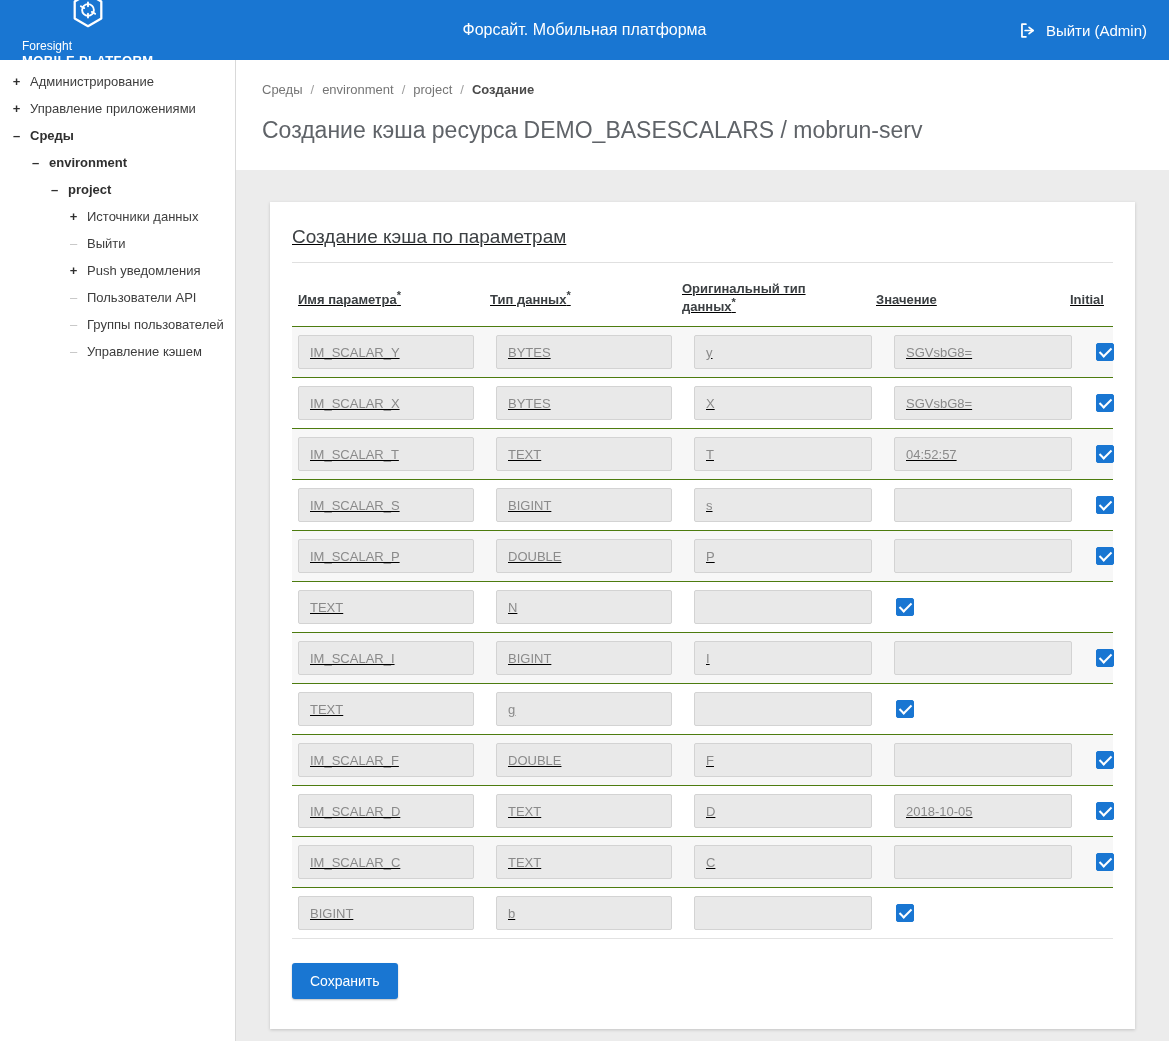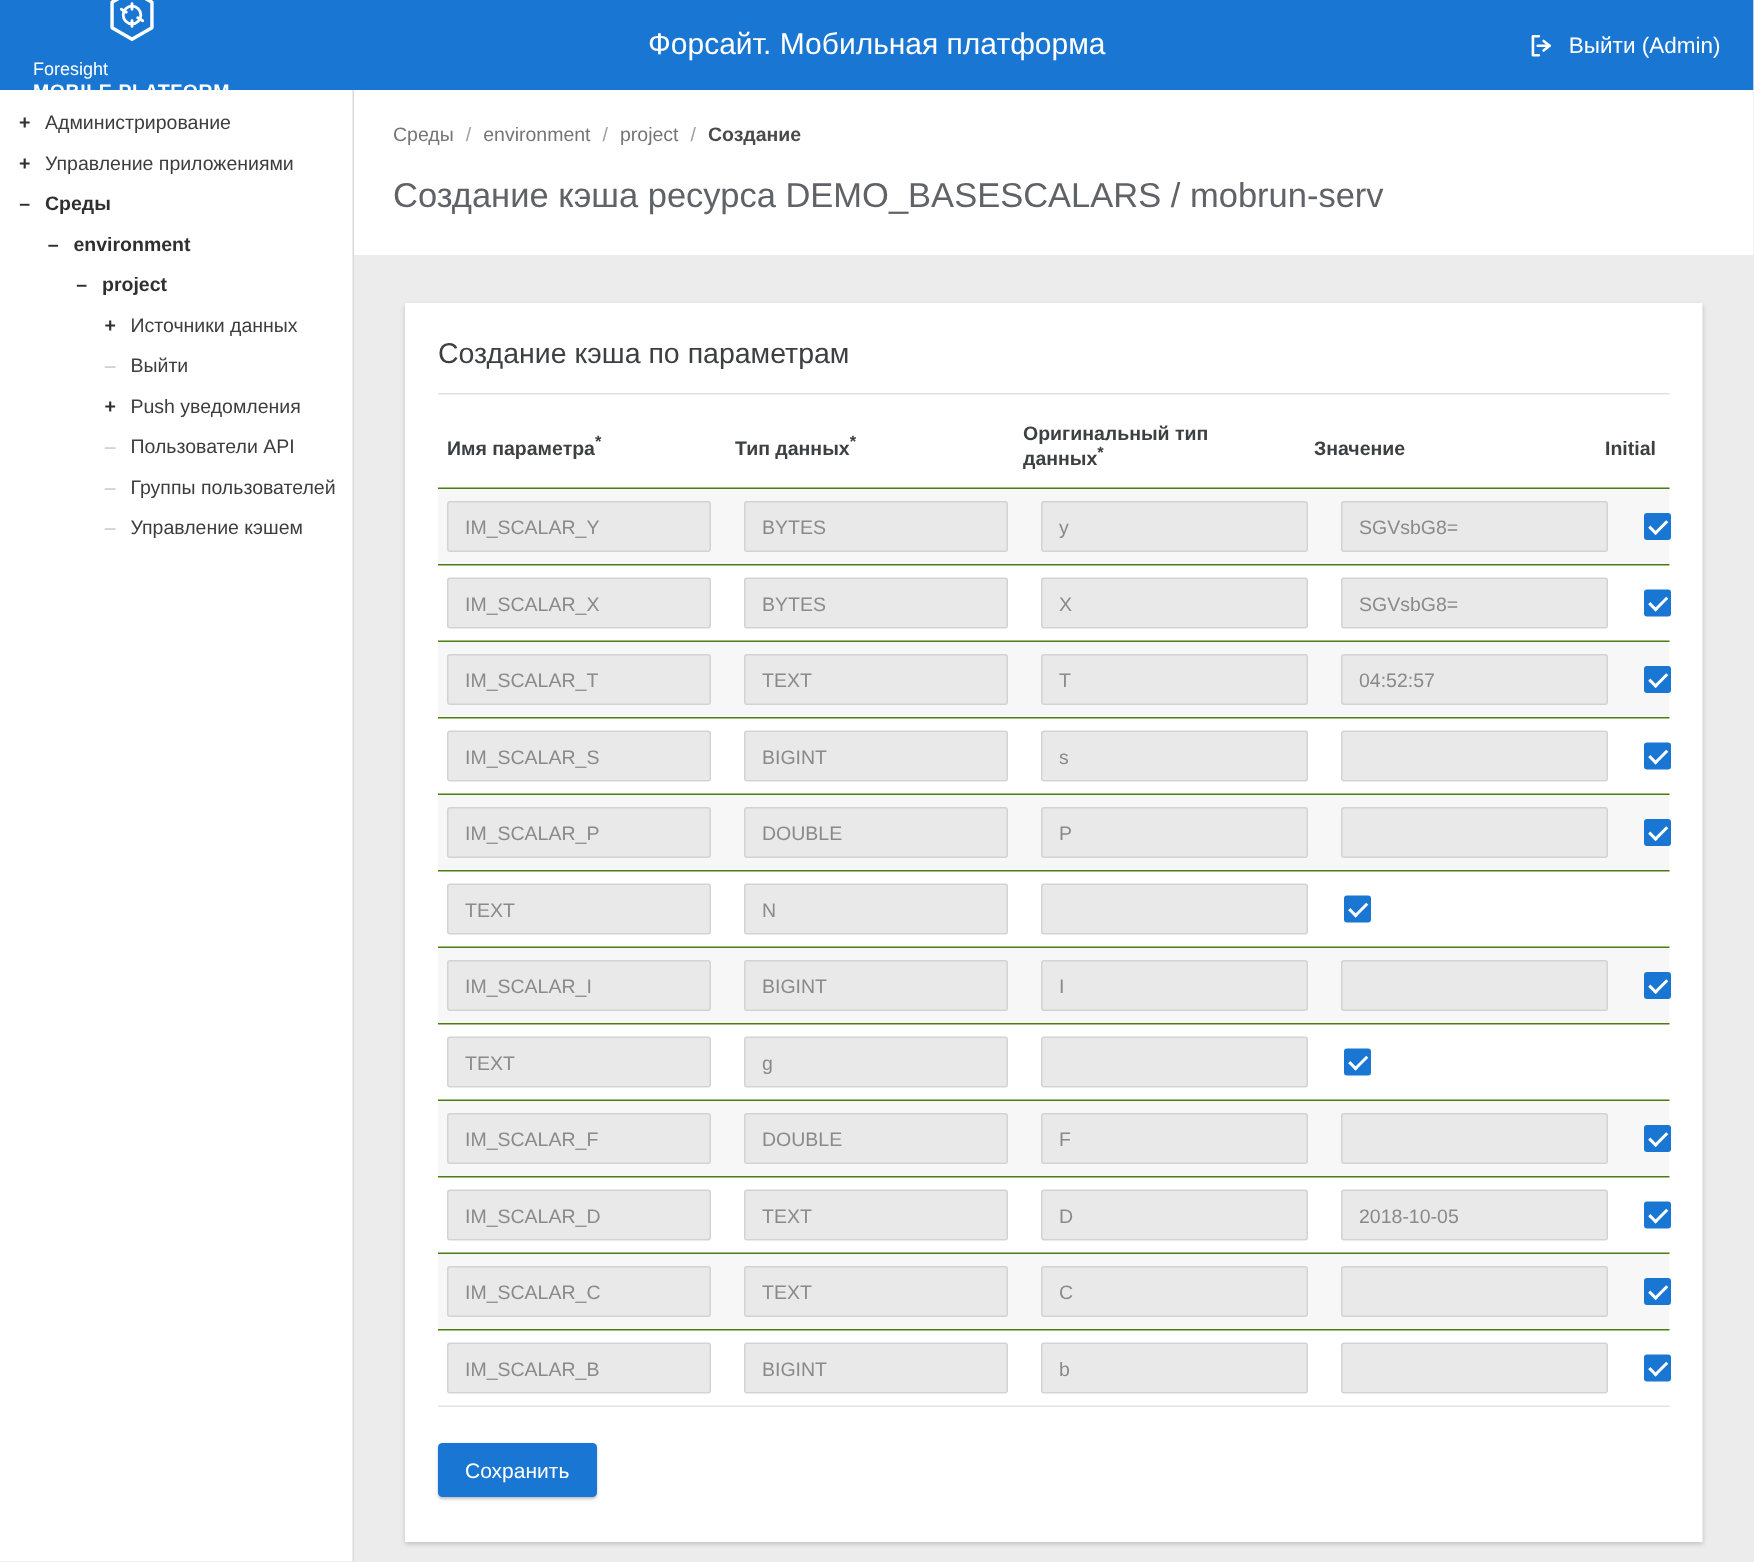--- a/index.html
+++ b/index.html
@@ -5,21 +5,21 @@
   * { box-sizing: border-box; margin: 0; padding: 0; }
   html, body { width: 1169px; height: 1041px; overflow: hidden; }
   body { font-family: "Liberation Sans", sans-serif; background: #ececec; display: flex; flex-direction: column; }
 
   
   .app-header { height: 60px; background: #1976d2; color: #fff; display: flex; align-items: center; padding: 0 22px; position: relative; flex: 0 0 auto; }
   .brand { display: flex; align-items: center; gap: 10px; flex-direction: column; }
   .brand-text { line-height: 1.2; }
   .brand-top { font-size: 12px; font-weight: 400; }
   .brand-bottom { font-size: 13px; font-weight: 700; letter-spacing: .4px; }
-  .header-title { position: absolute; left: 50%; transform: translateX(-50%); font-size: 20px; font-weight: 400; }
+  .header-title { position: absolute; left: 50%; transform: translateX(-50%); font-size: 16px; font-weight: 400; }
   .logout { margin-left: auto; display: flex; align-items: center; gap: 9px; font-size: 15px; cursor: pointer; }
 
   
   .layout { flex: 1; display: flex; min-height: 0; }
 
   
   .sidebar { width: 236px; flex: 0 0 236px; background: #fff; border-right: 1px solid #d9d9d9; padding-top: 8px; overflow: hidden; }
   .tree-item { display: flex; align-items: center; gap: 7px; padding-top: 6px; padding-bottom: 6px; padding-right: 8px; font-size: 13px; color: #3d3d3d; cursor: pointer; white-space: nowrap; }
   .tree-item .tree-icon { width: 13px; text-align: center; font-weight: 700; color: #2f2f2f; font-size: 13px; flex: 0 0 13px; }
   .tree-item.icon-dash .tree-icon { color: #c3c3c3; font-weight: 400; }
@@ -27,21 +27,21 @@
 
   
   .main { flex: 1; display: flex; flex-direction: column; min-width: 0; background: #ececec; }
   .page-head { background: #fff; padding: 22px 26px 26px; flex: 0 0 auto; }
   .breadcrumb { list-style: none; display: flex; align-items: center; font-size: 13px; color: #757575; margin-bottom: 20px; }
   .breadcrumb li { cursor: pointer; }
   .breadcrumb li + li::before { content: "/"; margin: 0 8px; color: #9e9e9e; font-weight: 400; }
   .breadcrumb li:last-child { font-weight: 700; color: #4a4a4a; }
   .page-title { font-size: 23px; font-weight: 400; color: #5f6368; }
 
-  .content { flex: 1; padding: 32px 34px; overflow: auto; }
+  .content { flex: 1; padding: 32px 34px; overflow: auto; text-decoration: underline; }
   .card { background: #fff; box-shadow: 0 1px 3px rgba(0,0,0,.18); padding: 24px 22px 30px; }
   .card-title { font-size: 19px; font-weight: 400; color: #3c4043; padding-bottom: 14px; border-bottom: 1px solid #e0e0e0; }
 
   
   .grid-row { display: grid; grid-template-columns: 176px 176px 178px 178px auto; column-gap: 16px; align-items: center; padding: 8px 6px; }
   .table-head { padding-top: 18px; padding-bottom: 12px; }
   .col-header { font-size: 13px; font-weight: 700; color: #3c4043; }
   .col-header sup { font-size: 11px; }
   .rows .grid-row { border-top: 1px solid #4d7c0f; min-height: 51px; gap: 22px; }
   .rows .grid-row:last-child { border-bottom: 1px solid #e2e2e2; }
@@ -240,21 +240,20 @@
             <input class="chk" type="checkbox" checked="" style="">
           </div>
             <div class="grid-row">
             <input class="field" type="text" disabled="" value="IM_SCALAR_C" style="">
             <input class="field" type="text" disabled="" value="TEXT" style="">
             <input class="field" type="text" disabled="" value="C" style="">
             <input class="field" type="text" disabled="" style="">
             <input class="chk" type="checkbox" checked="" style="">
           </div>
             <div class="grid-row">
-            <input class="field" type="text" disabled="" value="IM_SCALAR_B" style="">
             <input class="field" type="text" disabled="" value="BIGINT" style="">
             <input class="field" type="text" disabled="" value="b" style="">
             <input class="field" type="text" disabled="" style="">
             <input class="chk" type="checkbox" checked="" style="">
           </div>
           </div>
 
         <button class="save-btn">Сохранить</button>
       </section>
     </div>

